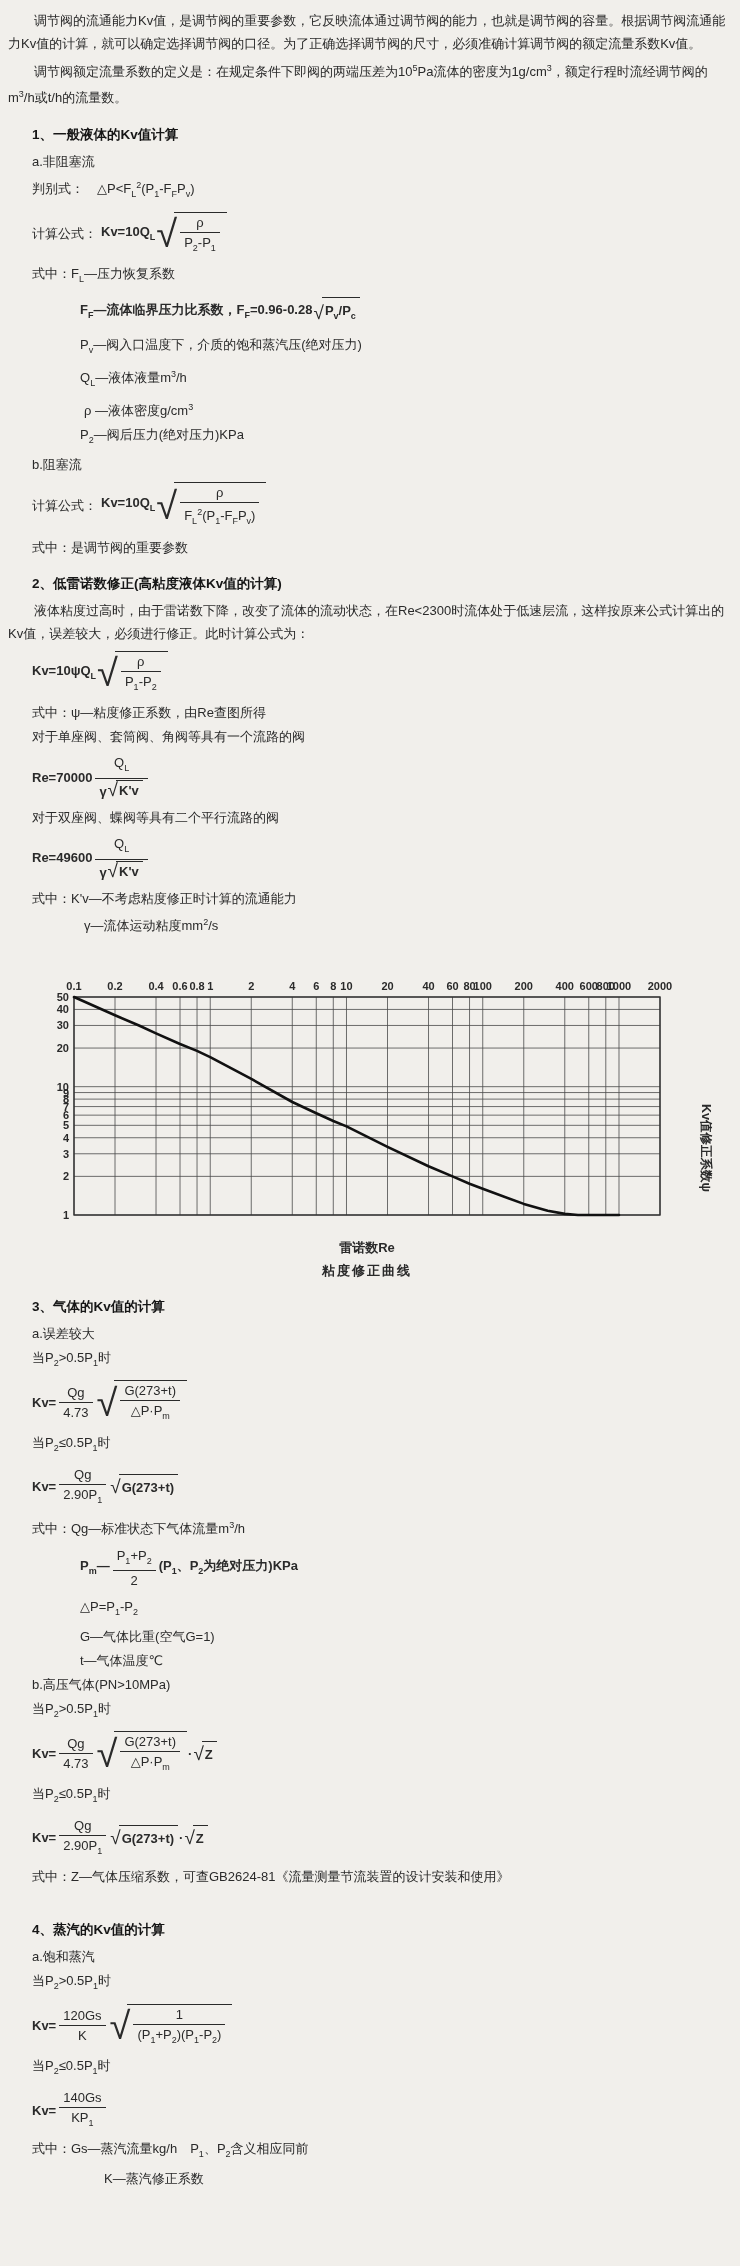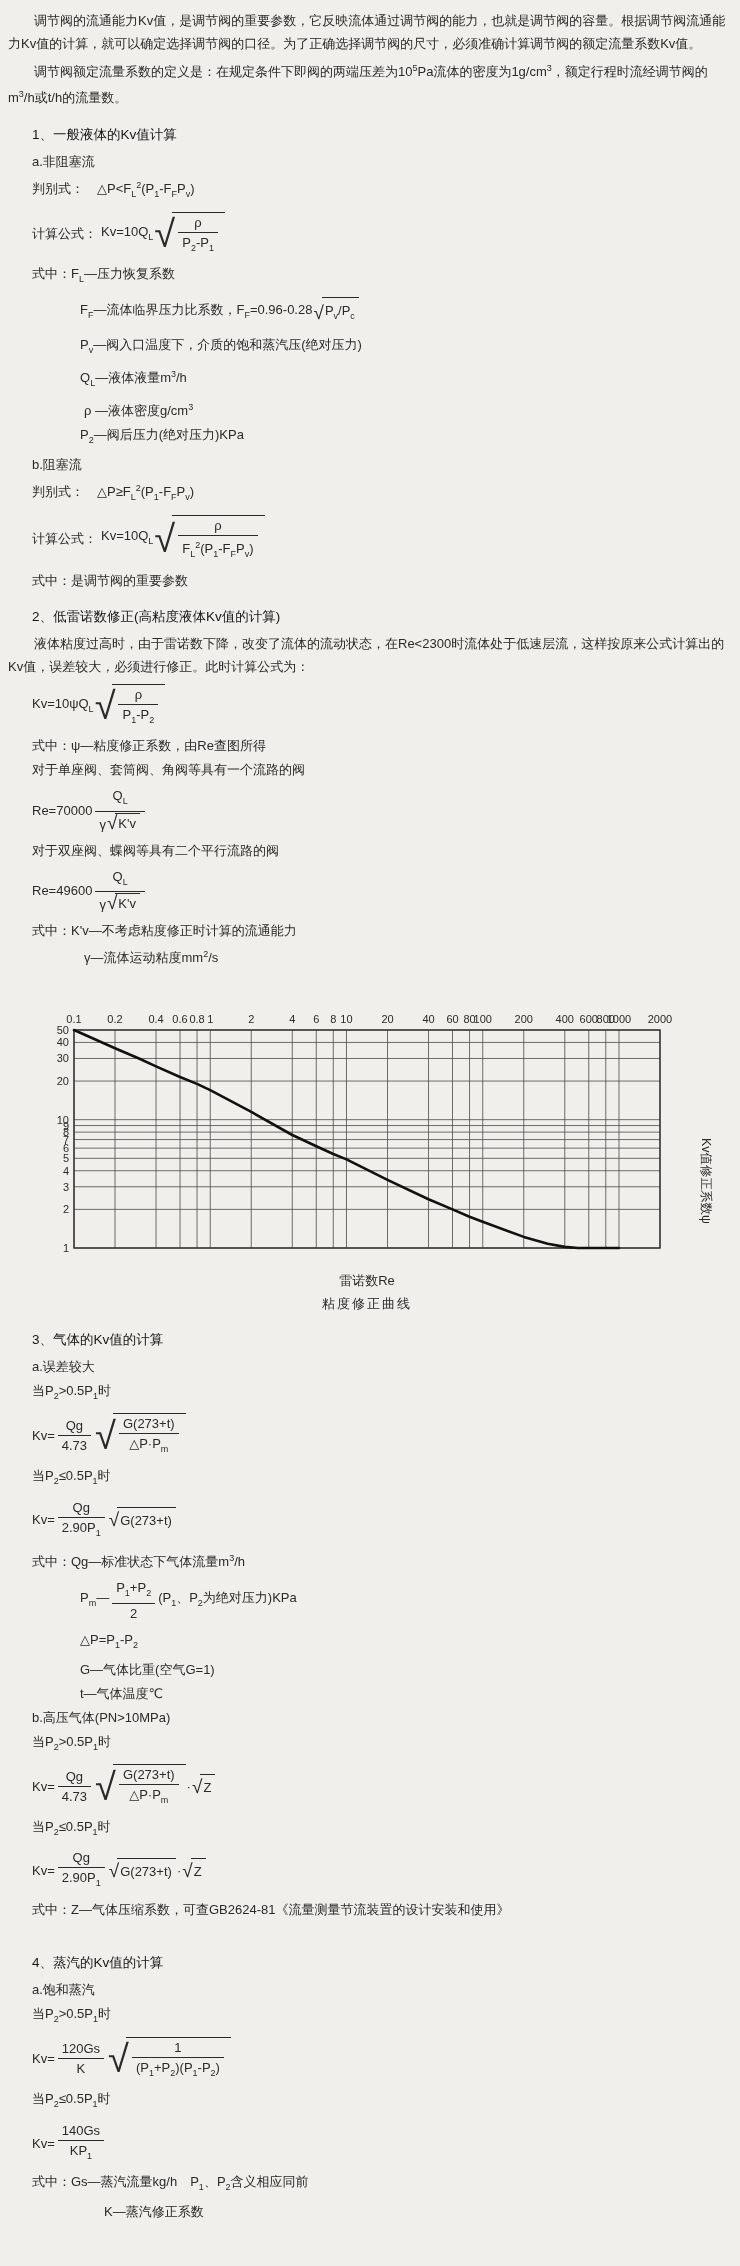--- a/index.html
+++ b/index.html
@@ -14,36 +14,36 @@
     background:#f1efeb;
     color:#2a2a2a;
     font-size:13px;
     line-height:23px;
     box-sizing:border-box;
     padding:8px 8px 20px 8px;
     overflow:hidden;
   }
   .blk{margin:0;}
   .p{ text-indent:2em; margin:1px 0 2px 0;}
-  .h{ font-weight:normal; color:#161616; padding-left:24px; margin:13px 0 4px 0; font-size:13.5px;}
+  .h{ font-weight:bold; color:#161616; padding-left:24px; margin:13px 0 4px 0; font-size:13.5px;}
   .line{ padding-left:24px; margin:1px 0;}
   .formula{ display:flex; align-items:center; padding-left:24px; margin:6px 0; }
   .formula .flabel{ margin-right:4px; }
   .fx{ display:inline-flex; align-items:center; }
-  .ft{ display:inline-block; }
+  .ft{ display:inline-block;font-weight:bold; }
   sub{ font-size:9px; }
   sup{ font-size:9px; }
   .frac{ display:inline-flex; flex-direction:column; text-align:center; vertical-align:middle; margin:0 3px; line-height:17px;}
   .frac > .num{ border-bottom:1.4px solid #2a2a2a; padding:0 4px 1px 4px; display:block;}
   .frac > .den{ padding:1px 4px 0 4px; display:block;}
   .sqrt{ display:inline-flex; align-items:center; margin:0 1px;}
   .sqrt > .rad{ font-size:19px; line-height:19px; margin-right:-2px;}
   .sqrt.tall > .rad{ font-size:38px; line-height:38px; font-weight:200; margin-right:-3px;}
   .sqrt > .bod{ border-top:1.4px solid #2a2a2a; padding:1px 4px 0 3px; display:inline-flex; align-items:center;}
-  .chartwrap{ margin:14px 0 2px 0; }
+  .chartwrap{ margin:14px 0 2px 0;font-weight:bold; }
   .cap{ width:586px; margin-left:66px; text-align:center; }
   .cap1{ margin-top:4px; }
   .cap2{ letter-spacing:2px; margin-top:0px; }
   svg text{ font-family:"Liberation Sans","DejaVu Sans",sans-serif; fill:#2a2a2a; }
 </style>
 </head>
 <body>
 
 <div class="page">
   <div id="blocks-before">
@@ -77,21 +77,20 @@
               <span class="ft">P<sub>v</sub>/P<sub>c</sub></span>
             </span>
           </span>
         </span>
       </div>
       <div class="blk line" style="padding-left: 72px;">P<sub>v</sub>—阀入口温度下，介质的饱和蒸汽压(绝对压力)</div>
       <div class="blk line" style="padding-left: 72px;">Q<sub>L</sub>—液体液量m<sup>3</sup>/h</div>
       <div class="blk line" style="padding-left: 76px;">ρ —液体密度g/cm<sup>3</sup></div>
       <div class="blk line" style="padding-left: 72px;">P<sub>2</sub>—阀后压力(绝对压力)KPa</div>
       <div class="blk line">b.阻塞流</div>
-      <div class="blk line">判别式：　△P≥F<sub>L</sub><sup>2</sup>(P<sub>1</sub>-F<sub>F</sub>P<sub>v</sub>)</div>
       <div class="blk formula">
         <span class="flabel">计算公式：</span>
         <span class="fx">
           <span class="ft">Kv=10Q<sub>L</sub></span>
           <span class="sqrt tall">
             <span class="rad">√</span>
             <span class="bod">
               <span class="frac">
                 <span class="num">ρ</span>
                 <span class="den">F<sub>L</sub><sup>2</sup>(P<sub>1</sub>-F<sub>F</sub>P<sub>v</sub>)</span>

